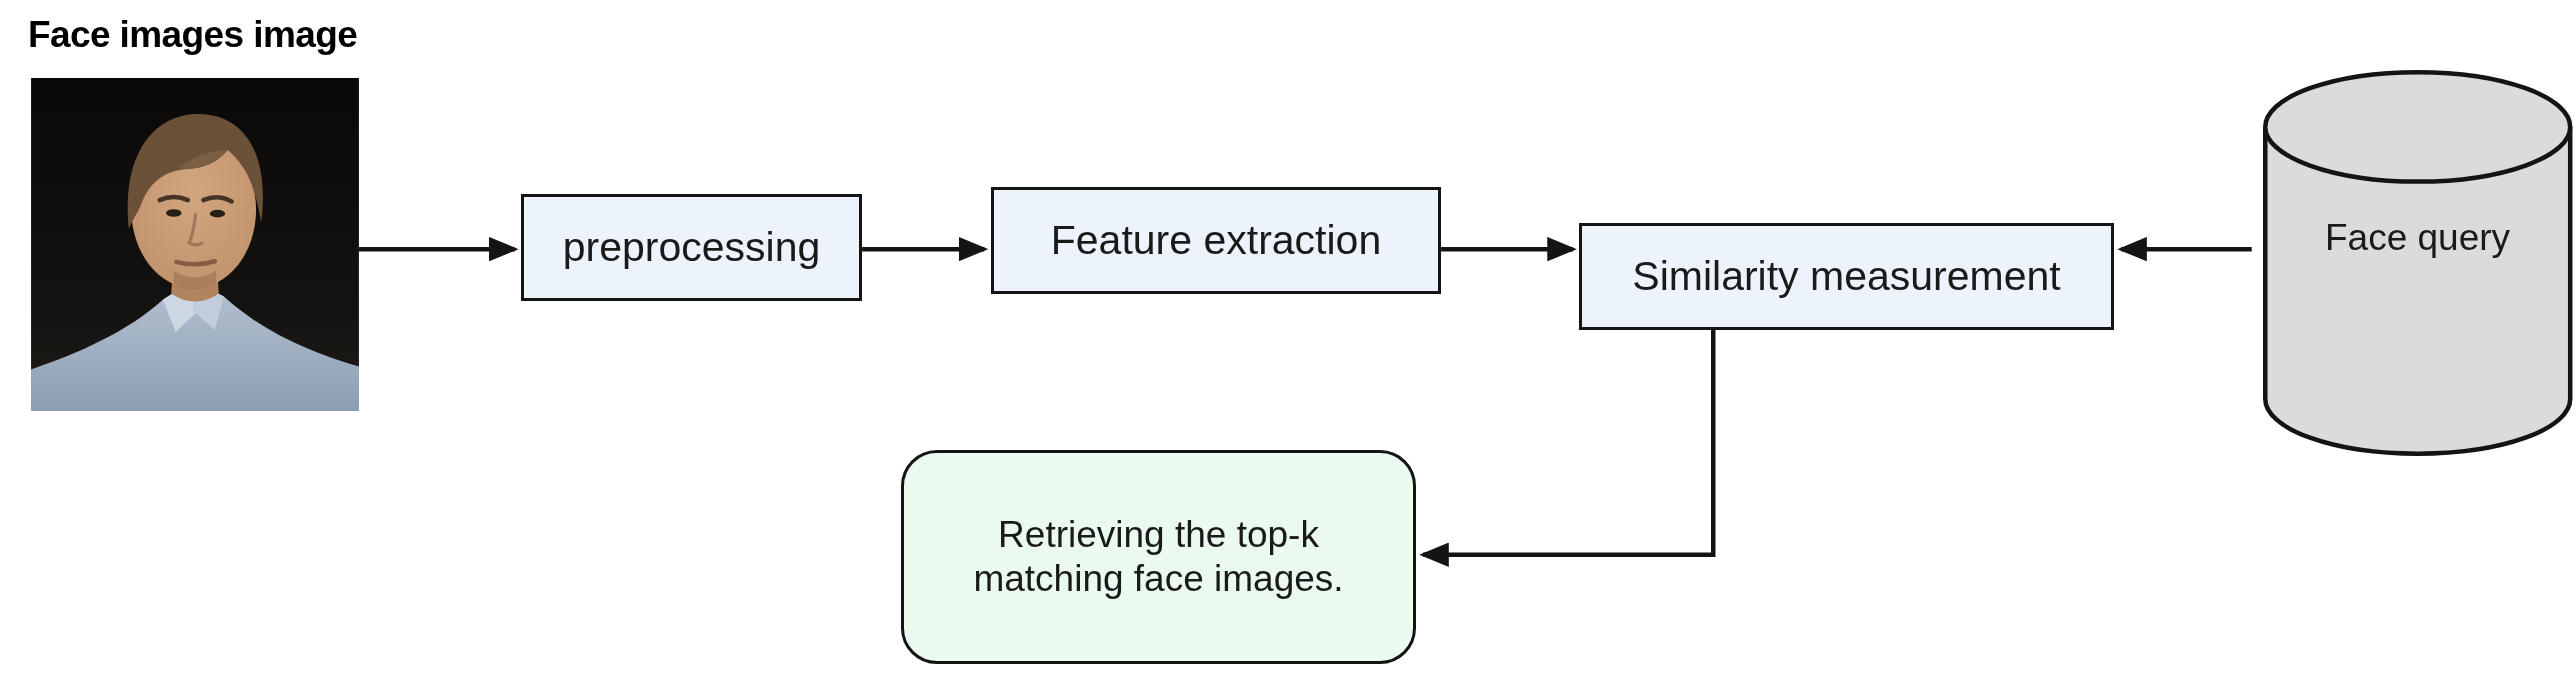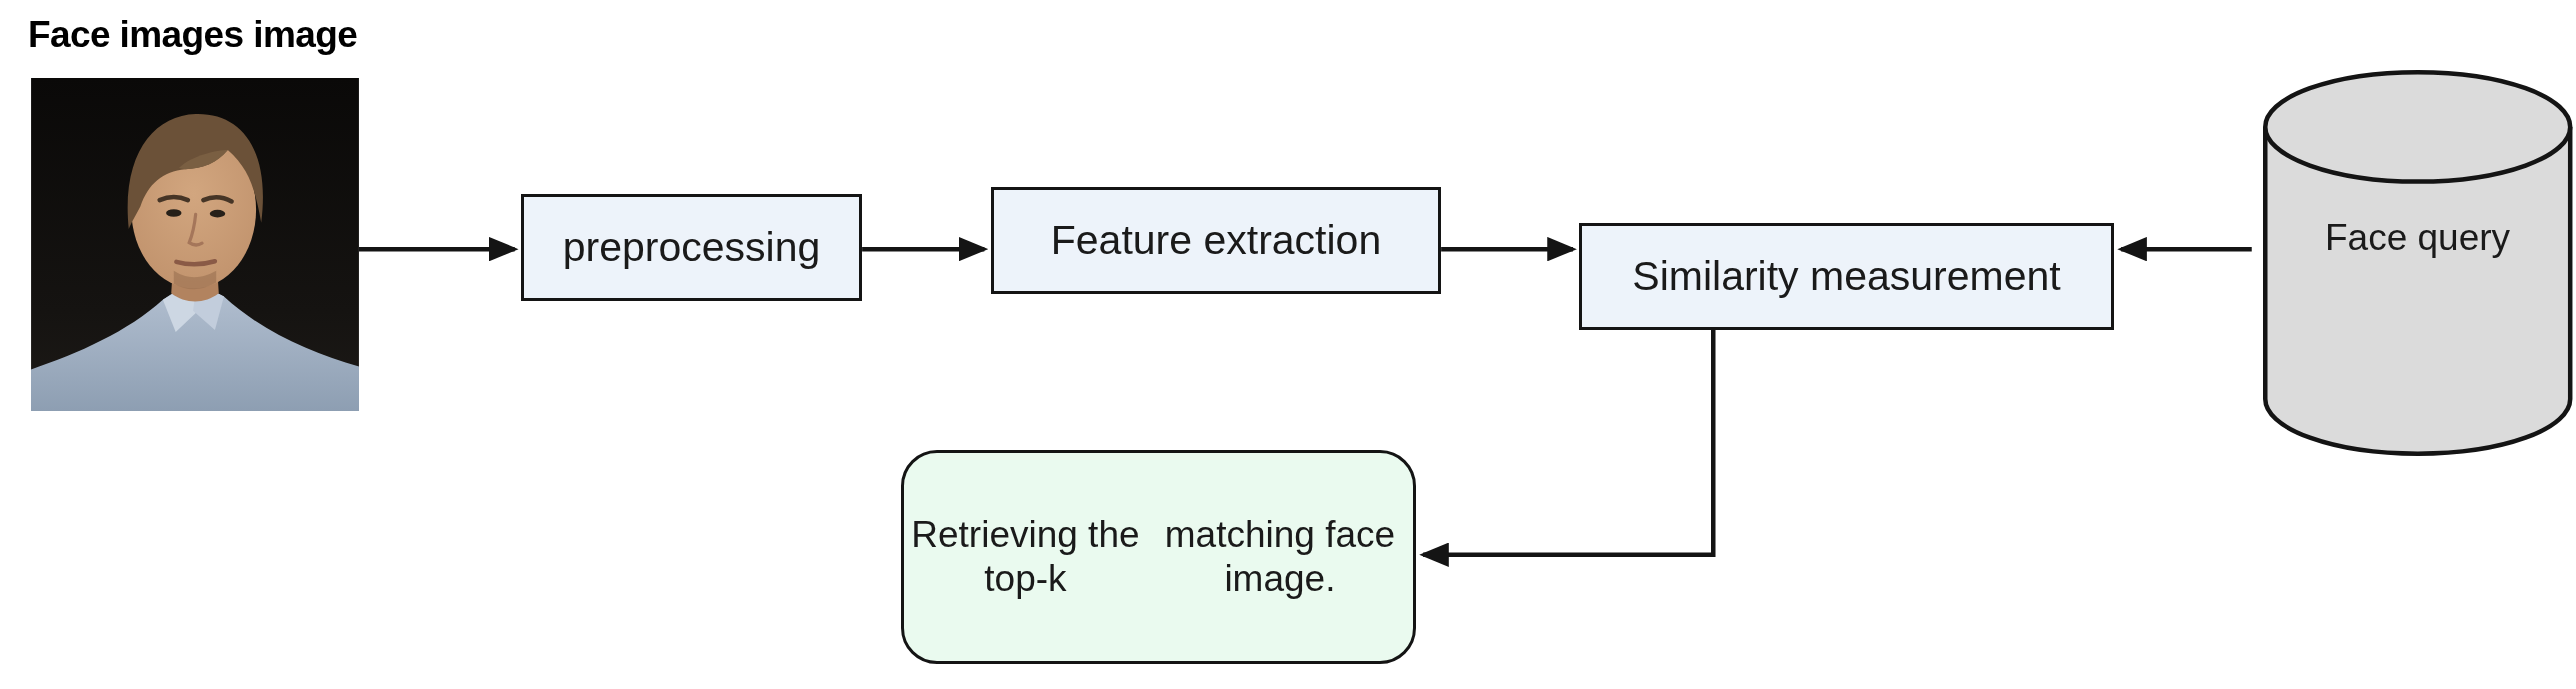--- a/index.html
+++ b/index.html
@@ -28,21 +28,21 @@
   }
   .process{background:var(--process_fill,#edf3fa);border-radius:0;}
   #node-preprocessing{left:521px;top:194px;width:341px;height:107px;}
   #node-feature{left:991px;top:187px;width:450px;height:107px;align-items:center;}
   #node-similarity{left:1579px;top:194px;width:535px;height:107px;margin-top:29px;}
   #node-result{
     left:901px;top:450px;width:515px;height:214px;
     background:var(--result_fill,#eafaef);
     border-radius:36px;
     font-size:37px;
-    flex-direction:row;
+    flex-direction:column;
   }
   #db-label{
     left:2265px;top:214px;width:305px;
     text-align:center;font-size:37px;line-height:1.32;
   }
   #wires{left:0;top:0;width:2576px;height:690px;}
 </style>
 </head>
 <body>
 
@@ -131,17 +131,17 @@
   <div id="node-similarity" class="abs node process">
     <span>Similarity measurement</span>
   </div>
 
   <div id="db-label" class="abs">
     <div>Face query</div>
   </div>
 
   <div id="node-result" class="abs node">
     <div>Retrieving the top-k</div>
-    <div>matching face image.</div>
+    <div>matching face images.</div>
   </div>
 
 </div>
 
 
 </body></html>

